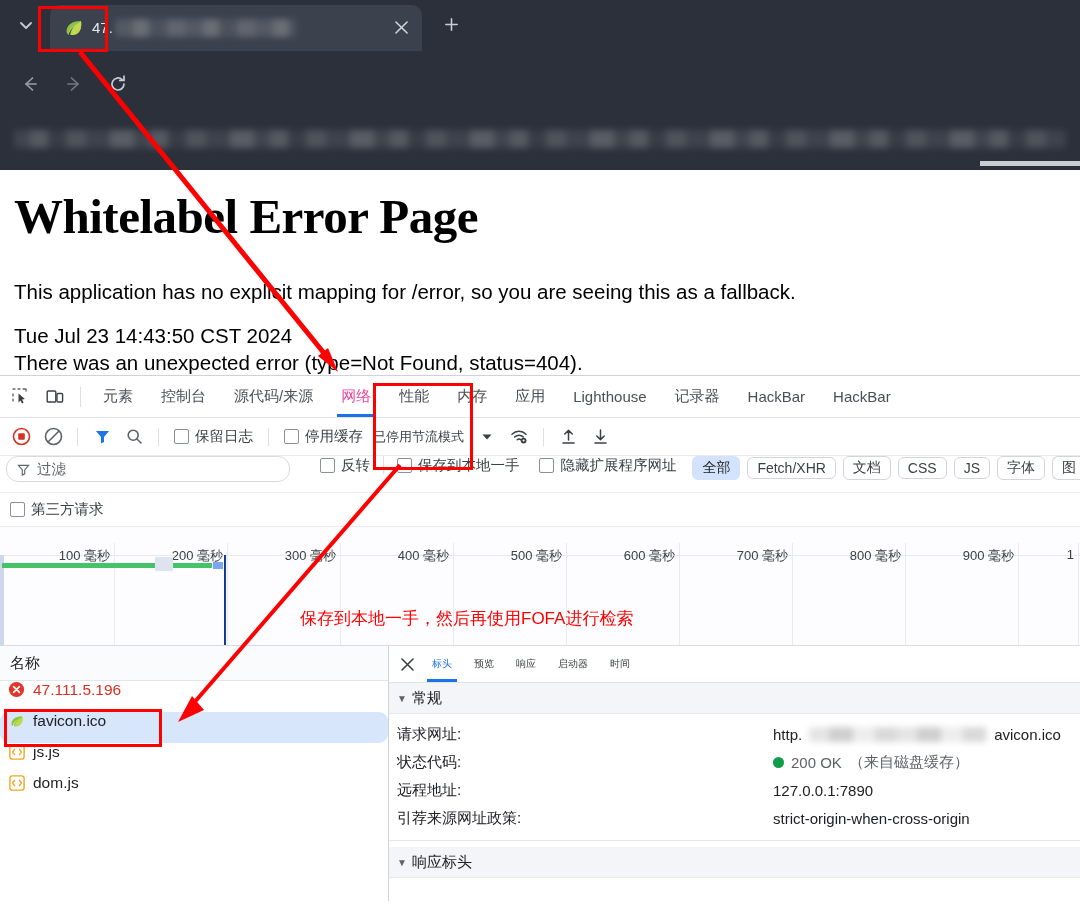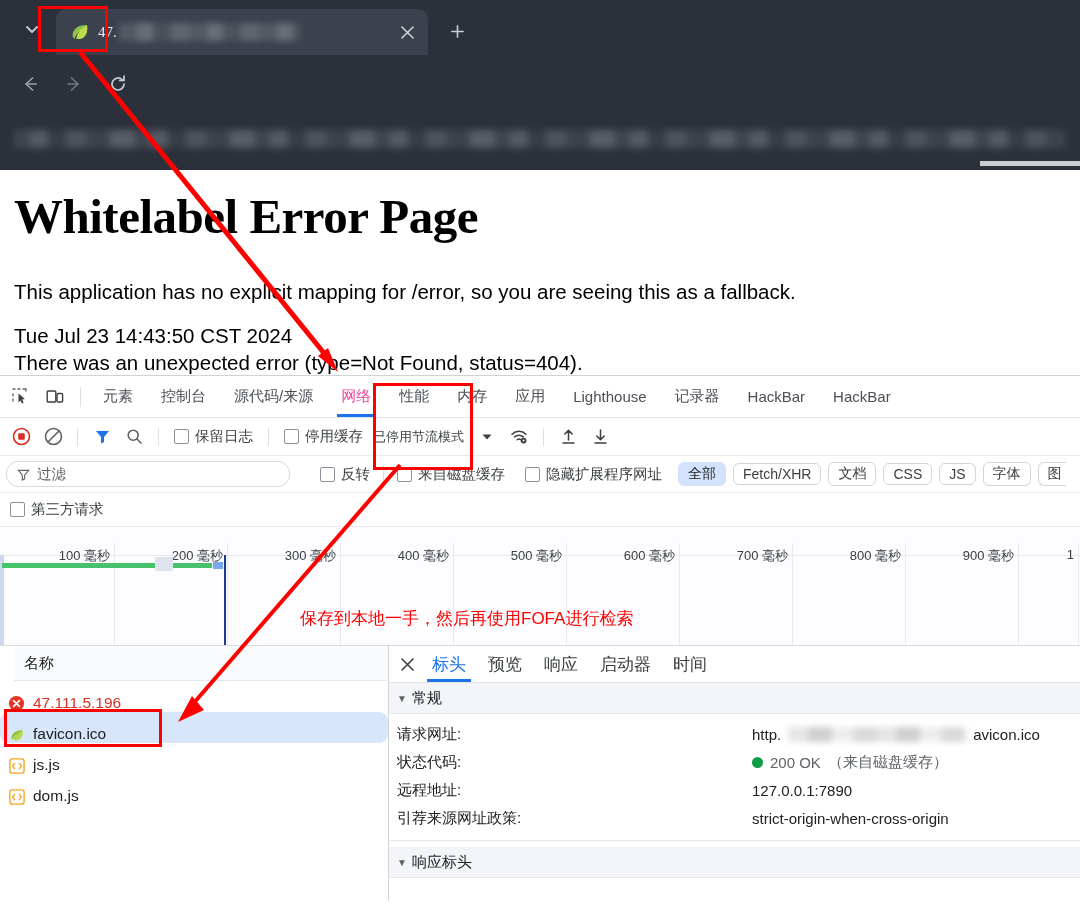--- a/index.html
+++ b/index.html
@@ -6,21 +6,21 @@
   body{
     width:1080px;height:905px;overflow:hidden;
     font-family:"Liberation Sans","DejaVu Sans",sans-serif;
     background:#ffffff;
     position:relative;
     -webkit-font-smoothing:antialiased;
   }
 
   
   .browser-chrome{background:#2b303b;height:170px;position:relative;overflow:hidden;}
-  .tabstrip{height:55px;position:relative;display:flex;align-items:flex-end;padding-left:6px;font-family:Liberation Serif, serif;}
+  .tabstrip{height:55px;position:relative;display:flex;align-items:center;}
   .tab-search{
     width:40px;height:40px;margin-bottom:6px;margin-left:6px;
     display:flex;align-items:center;justify-content:center;border-radius:6px;
   }
   .tab-search svg{width:16px;height:16px;}
   .tab{
     height:46px;min-width:350px;max-width:360px;background:#3b414d;
     border-radius:10px 10px 0 0;display:flex;align-items:center;
     padding:0 8px 0 14px;position:relative;margin-left:4px;
   }
@@ -84,21 +84,21 @@
   .dt-toolbar{
     height:37px;display:flex;align-items:center;padding-left:6px;border-bottom:1px solid #e8eaed;gap:2px;flex:0 0 37px;
   }
   .tb-btn{width:30px;height:30px;display:flex;align-items:center;justify-content:center;}
   .tb-sep{width:1px;height:18px;background:#dcdfe4;margin:0 7px;}
   .tb-check{display:flex;align-items:center;gap:6px;font-size:14.5px;color:#3c4043;padding:0 6px;white-space:nowrap;}
   .cbox{width:13px;height:13px;border:1px solid #8a8f98;border-radius:2px;background:#fff;display:inline-block;flex:0 0 13px;}
   .throttle{font-size:13px;color:#3c4043;white-space:nowrap;margin-left:2px;}
 
   .dt-filterbar{
-    height:36px;display:flex;align-items:center;padding-left:6px;border-bottom:1px solid #e8eaed;gap:0;flex:0 0 36px;
+    height:36px;display:flex;align-items:flex-start;padding-left:6px;border-bottom:1px solid #e8eaed;gap:0;flex:0 0 36px;
   }
   .filter-input{
     width:262px;height:24px;border:1px solid #d7dade;border-radius:12px;display:flex;align-items:center;
     gap:7px;padding:0 10px;background:#fff;
   }
   .filter-input .ph{font-size:14.5px;color:#5f6368;}
   .fchips{display:flex;align-items:center;gap:7px;margin-left:10px;}
   .chip{
     border:1px solid #d2d5da;border-radius:6px;padding:2px 9px;font-size:14px;color:#3c4043;background:#fff;white-space:nowrap;
   }
@@ -118,39 +118,39 @@
   .ov-marker-faint{position:absolute;top:30px;width:18px;height:14px;background:#dde3ef;}
   .ov-left-edge{position:absolute;left:0;top:28px;bottom:0;width:4px;background:#cfd8ea;}
   .ov-note{
     position:absolute;left:300px;top:80px;color:#ff0000;font-size:17px;white-space:nowrap;
     font-family:"Liberation Sans","DejaVu Sans",sans-serif;
   }
 
   
   .dt-split{flex:1;display:flex;min-height:0;}
   .req-list{width:388px;border-right:1px solid #d0d4da;display:flex;flex-direction:column;background:#fff;}
-  .req-header{height:34px;display:flex;align-items:center;padding-left:10px;font-size:15px;color:#202124;border-bottom:1px solid #e3e6ea;background:#fafbfc;flex:0 0 34px;margin-left:14px;}
-  .req-row{height:31px;display:flex;align-items:flex-end;gap:8px;padding-left:8px;font-size:15.5px;color:#202124;position:relative;}
+  .req-header{height:34px;display:flex;align-items:center;padding-left:10px;font-size:15px;color:#202124;border-bottom:1px solid #e3e6ea;background:#fafbfc;flex:0 0 34px;}
+  .req-row{height:31px;display:flex;align-items:flex-start;gap:8px;padding-left:8px;font-size:15.5px;color:#202124;position:relative;}
   .req-row.selected{background:#d7e6fb;border-radius:9px;}
   .req-row.err{color:#d93025;}
   .req-ico{width:17px;height:17px;flex:0 0 17px;display:flex;align-items:center;justify-content:center;}
 
   .detail{flex:1;display:flex;flex-direction:column;min-width:0;background:#fff;}
   .detail-tabs{height:36px;display:flex;align-items:center;border-bottom:1px solid #e0e3e7;padding-left:4px;flex:0 0 36px;}
   .dx-close{width:28px;height:28px;display:flex;align-items:center;justify-content:center;}
-  .d-tab{padding:0 11px;height:35px;display:flex;align-items:center;font-size:17px;color:#3c4043;position:relative;white-space:nowrap;}
+  .d-tab{padding:0 11px;height:35px;display:flex;align-items:center;font-size:10px;color:#3c4043;position:relative;white-space:nowrap;}
   .d-tab.active{color:#1a73e8;}
   .d-tab.active:after{content:"";position:absolute;left:6px;right:6px;bottom:0;height:2.5px;background:#1a73e8;}
   .sec-head{
     height:30px;display:flex;align-items:center;gap:5px;padding-left:8px;font-size:15px;color:#202124;
     background:#f3f5f8;border-bottom:1px solid #e8eaed;flex:0 0 30px;
   }
   .caret{font-size:10px;color:#5f6368;}
   .kv-list{padding:6px 0 4px 0;}
-  .kv{display:flex;height:28px;align-items:center;font-size:15px;padding-left:8px;}
+  .kv{display:flex;height:28px;align-items:center;font-size:15px;padding-left:8px;gap:21px;}
   .kv .k{width:355px;color:#202124;flex:0 0 355px;}
   .kv .v{color:#202124;display:flex;align-items:center;gap:7px;white-space:nowrap;}
   .kv .v .grey{color:#5f6368;}
   .dot-green{width:11px;height:11px;border-radius:50%;background:#0e9d49;display:inline-block;}
   .url-blur2{display:inline-block;height:15px;width:178px;border-radius:2px;
     background:repeating-linear-gradient(90deg,rgba(0,0,0,.10) 0 20px,rgba(0,0,0,.19) 20px 44px,rgba(0,0,0,.07) 44px 66px,rgba(0,0,0,.15) 66px 88px);
     filter:blur(3px);vertical-align:middle;}
   .kv-div{height:1px;background:#e6e8ec;margin:4px 0 0 0;}
   .anno-box{position:absolute;border:3px solid #ff0000;pointer-events:none;box-sizing:border-box;}
   svg.arrow-layer{position:absolute;left:0;top:0;width:1080px;height:905px;pointer-events:none;}
@@ -332,21 +332,21 @@
       </svg>
       <span class="ph">过滤</span>
     </div>
     <label class="tb-check" style="margin-left:24px">
       <span class="cbox"></span>
       <span>反转</span>
     </label>
     <div class="tb-sep"></div>
     <label class="tb-check">
       <span class="cbox"></span>
-      <span>来自磁盘缓存</span>
+      <span>保存到本地一手</span>
     </label>
     <label class="tb-check" style="margin-left:8px">
       <span class="cbox"></span>
       <span>隐藏扩展程序网址</span>
     </label>
     <div class="fchips">
       <span class="chip active">全部</span>
       <span class="chip">Fetch/XHR</span>
       <span class="chip">文档</span>
       <span class="chip">CSS</span>

